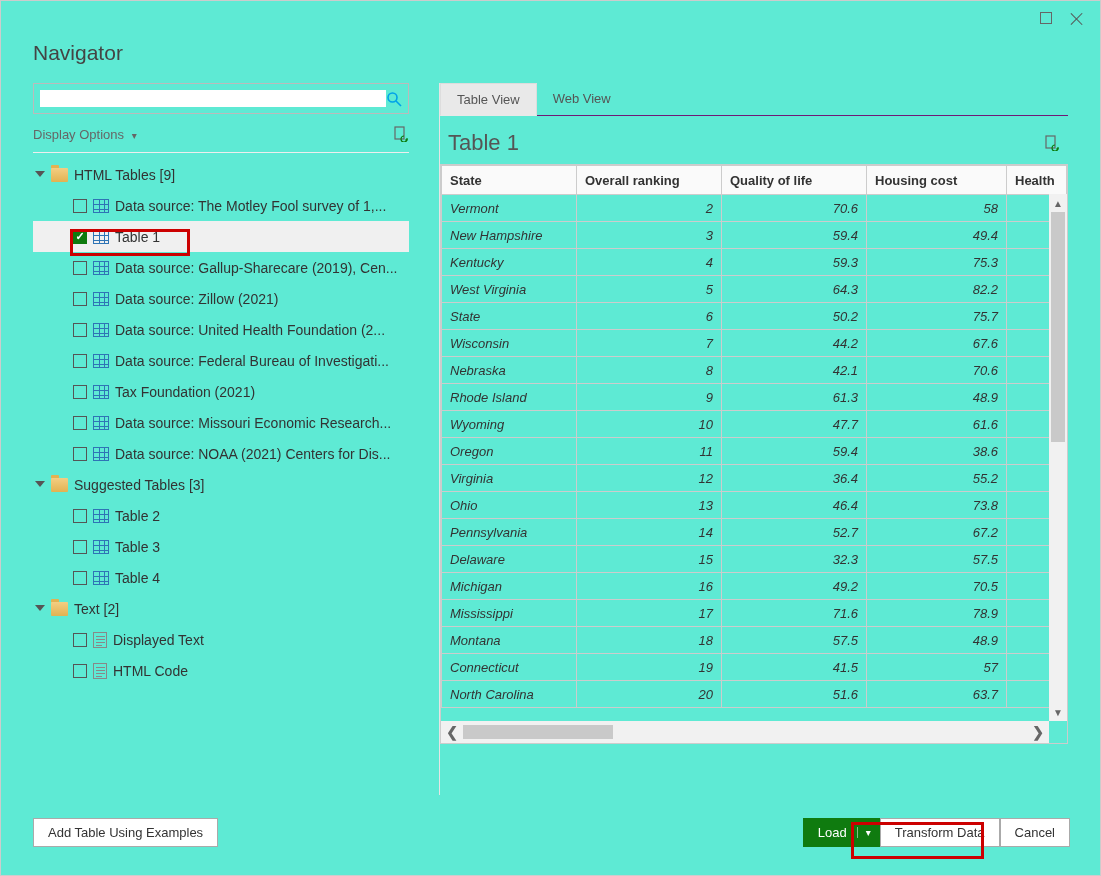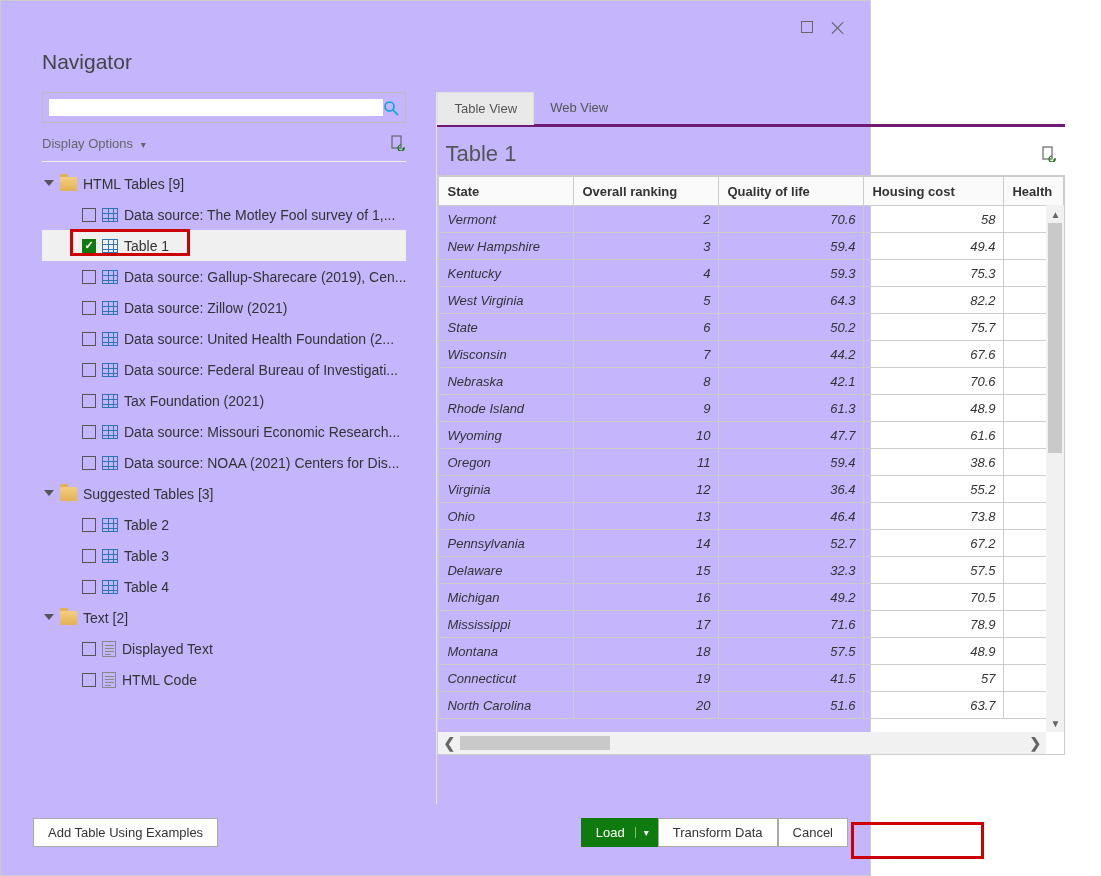--- a/index.html
+++ b/index.html
@@ -1,17 +1,17 @@
 <!DOCTYPE html>
 <html><head>
 <meta charset="utf-8">
 <style>
   * { box-sizing: border-box; }
   body { margin:0; font-family: "Segoe UI", Tahoma, sans-serif; font-size:13px; color:#333; background:#fff; }
-  .window { width:871px; height:876px; position:relative; border:1px solid #ccc; background:#c4b5fd; padding:9px; }
+  .window { width:1101px; height:876px; position:relative; border:1px solid #ccc; background:#5eead4; padding:0; }
   .titlebar { display:flex; align-items:center; justify-content:flex-end; height:30px; padding:0 8px; }
   .titlebar-icons { display:flex; gap:18px; padding-right:8px; padding-top:6px; }
   .tb-rect { width:12px; height:12px; border:1px solid #666; }
   .tb-close { width:14px; height:14px; position:relative; }
   .tb-close::before, .tb-close::after { content:""; position:absolute; left:6px; top:-1px; width:1.3px; height:16px; background:#555; }
   .tb-close::before { transform:rotate(45deg); }
   .tb-close::after { transform:rotate(-45deg); }
   .title { font-size:21px; color:#444; padding:10px 32px 18px; }
   .body-area { display:flex; gap:30px; padding:0 32px; height:712px; }
   .left-pane { width:390px; display:flex; flex-direction:column; }
@@ -46,42 +46,42 @@
     linear-gradient(#888,#888) 2px 9px/9px 1px no-repeat,
     linear-gradient(#888,#888) 2px 12px/6px 1px no-repeat;
   }
   .tree .label { overflow:hidden; text-overflow:ellipsis; white-space:nowrap; }
   .hl-box { position:absolute; border:3px solid #c00; pointer-events:none; }
   .hl-table1 { left:69px; top:228px; width:120px; height:27px; }
   .hl-transform { left:850px; top:821px; width:133px; height:37px; }
 
   
   .right-pane { flex:1; display:flex; flex-direction:column; border-left:1px solid #e5e5e5; padding-left:0; }
-  .tabs { display:flex; border-bottom:3px solid #701a75; }
+  .tabs { display:flex; border-bottom:1px solid #701a75; }
   .tab { padding:8px 16px; color:#555; cursor:default; }
   .tab.active { background:#e9e9e9; border:1px solid #ddd; border-bottom-color:#e9e9e9; margin-bottom:-1px; }
   .preview-header { display:flex; align-items:center; justify-content:space-between; padding:14px 8px 8px 8px; }
   .preview-title { font-size:22px; color:#555; }
   .table-wrap { border:1px solid #ccc; height:580px; position:relative; overflow:hidden; }
   .table-scroll { overflow:hidden; height:558px; }
   table.data { border-collapse:collapse; width:100%; table-layout:fixed; font-size:13px; }
   table.data th { text-align:left; font-weight:600; background:#fafafa; border:1px solid #ccc; padding:5px 8px; height:29px; overflow:hidden; white-space:nowrap; }
   table.data td { border:1px solid #ccc; padding:4px 8px; height:27px; font-style:italic; color:#333; overflow:hidden; white-space:nowrap; }
   table.data td.txt { text-align:left; }
   table.data td.num { text-align:right; }
   .vscroll { position:absolute; right:0; top:29px; width:18px; bottom:22px; background:#f1f1f1; display:flex; flex-direction:column; align-items:center; }
   .vscroll .arr { width:100%; height:18px; display:flex; align-items:center; justify-content:center; color:#666; font-size:10px; }
   .vscroll .thumb { width:14px; background:#c9c9c9; margin-top:0; height:230px; }
   .hscroll { position:absolute; left:0; right:18px; bottom:0; height:22px; background:#f1f1f1; display:flex; align-items:center; }
   .hscroll .arr { width:22px; height:100%; display:flex; align-items:center; justify-content:center; font-size:14px; color:#666; font-weight:bold; }
   .hscroll .track { flex:1; height:14px; position:relative; }
   .hscroll .thumb { position:absolute; left:0; width:150px; height:14px; background:#c9c9c9; }
 
   
-  .footer { position:absolute; left:32px; right:22px; bottom:28px; display:flex; align-items:center; justify-content:space-between; }
+  .footer { position:absolute; left:32px; right:30px; bottom:28px; display:flex; align-items:center; justify-content:space-between; }
   .btn { border:1px solid #aaa; background:#fff; padding:6px 14px; font-size:13px; color:#333; cursor:default; display:inline-flex; align-items:center; }
   .btn.load { background:#0f7b0f; border-color:#0f7b0f; color:#fff; padding-right:8px; }
   .btn.load .dd { margin-left:10px; padding-left:8px; border-left:1px solid rgba(255,255,255,0.5); font-size:10px; }
   .footer-right { display:flex; }
 </style>
 </head>
 <body>
 
 <div class="window">
   <div class="titlebar">

